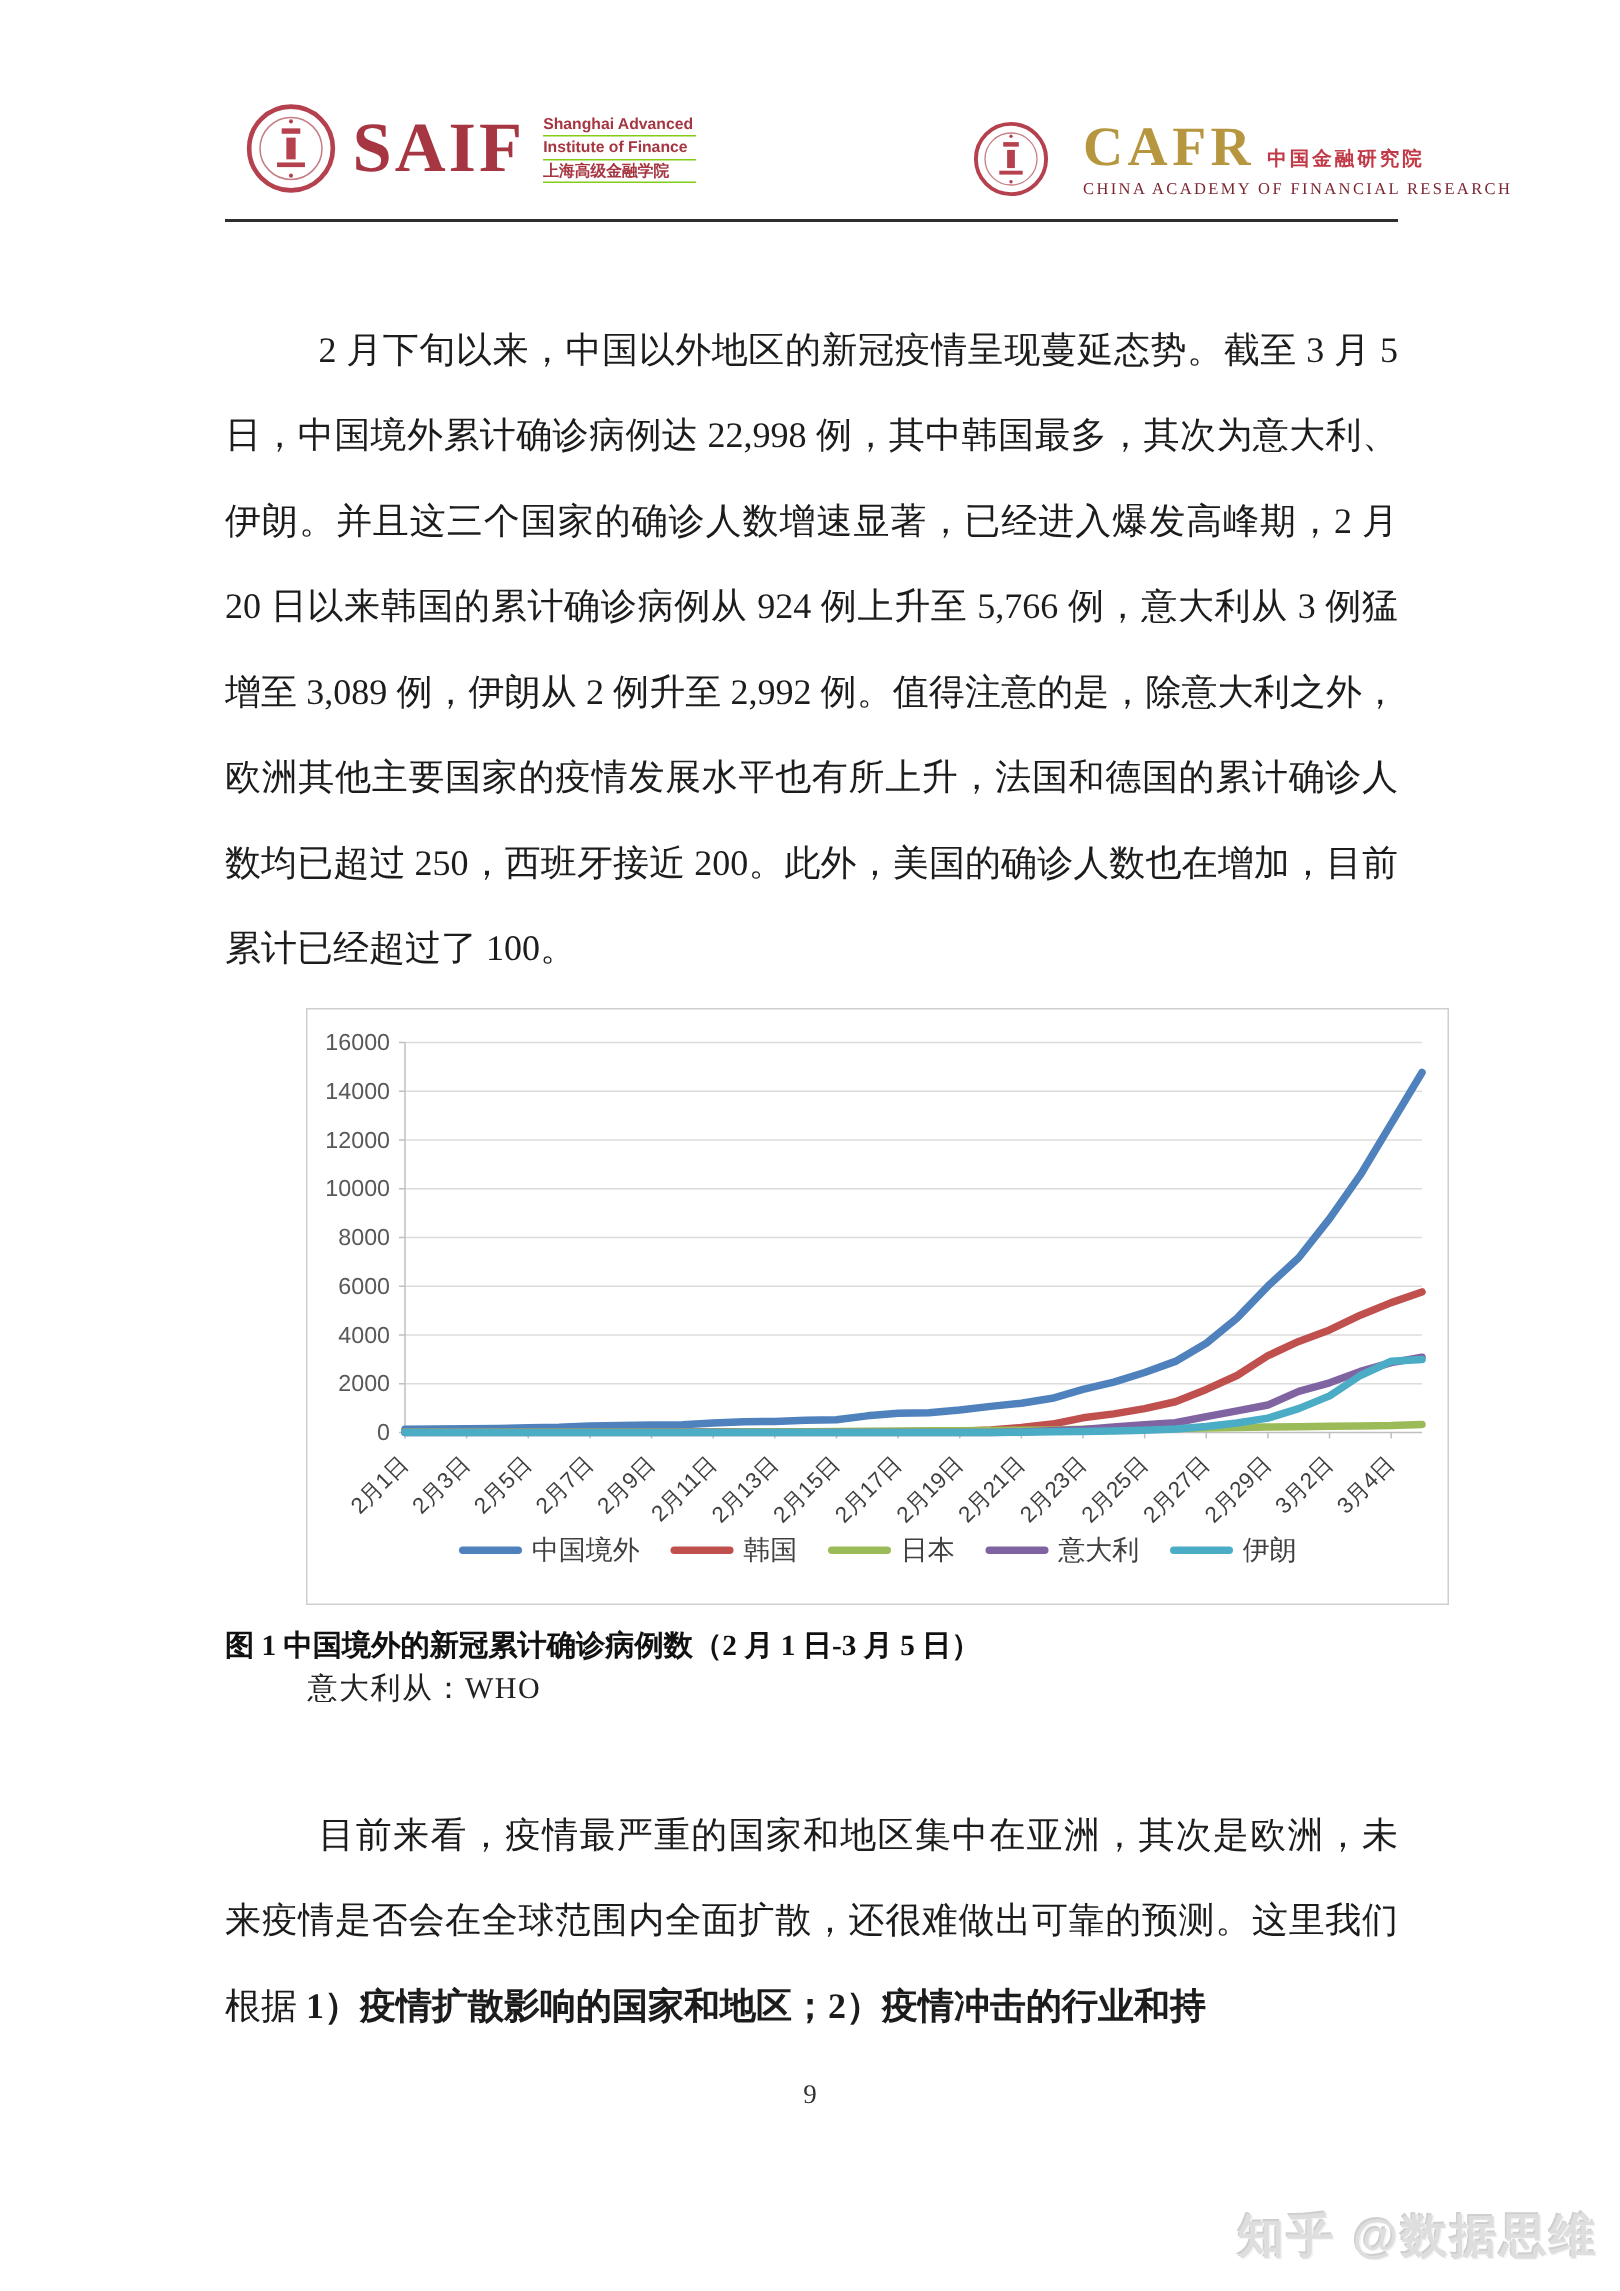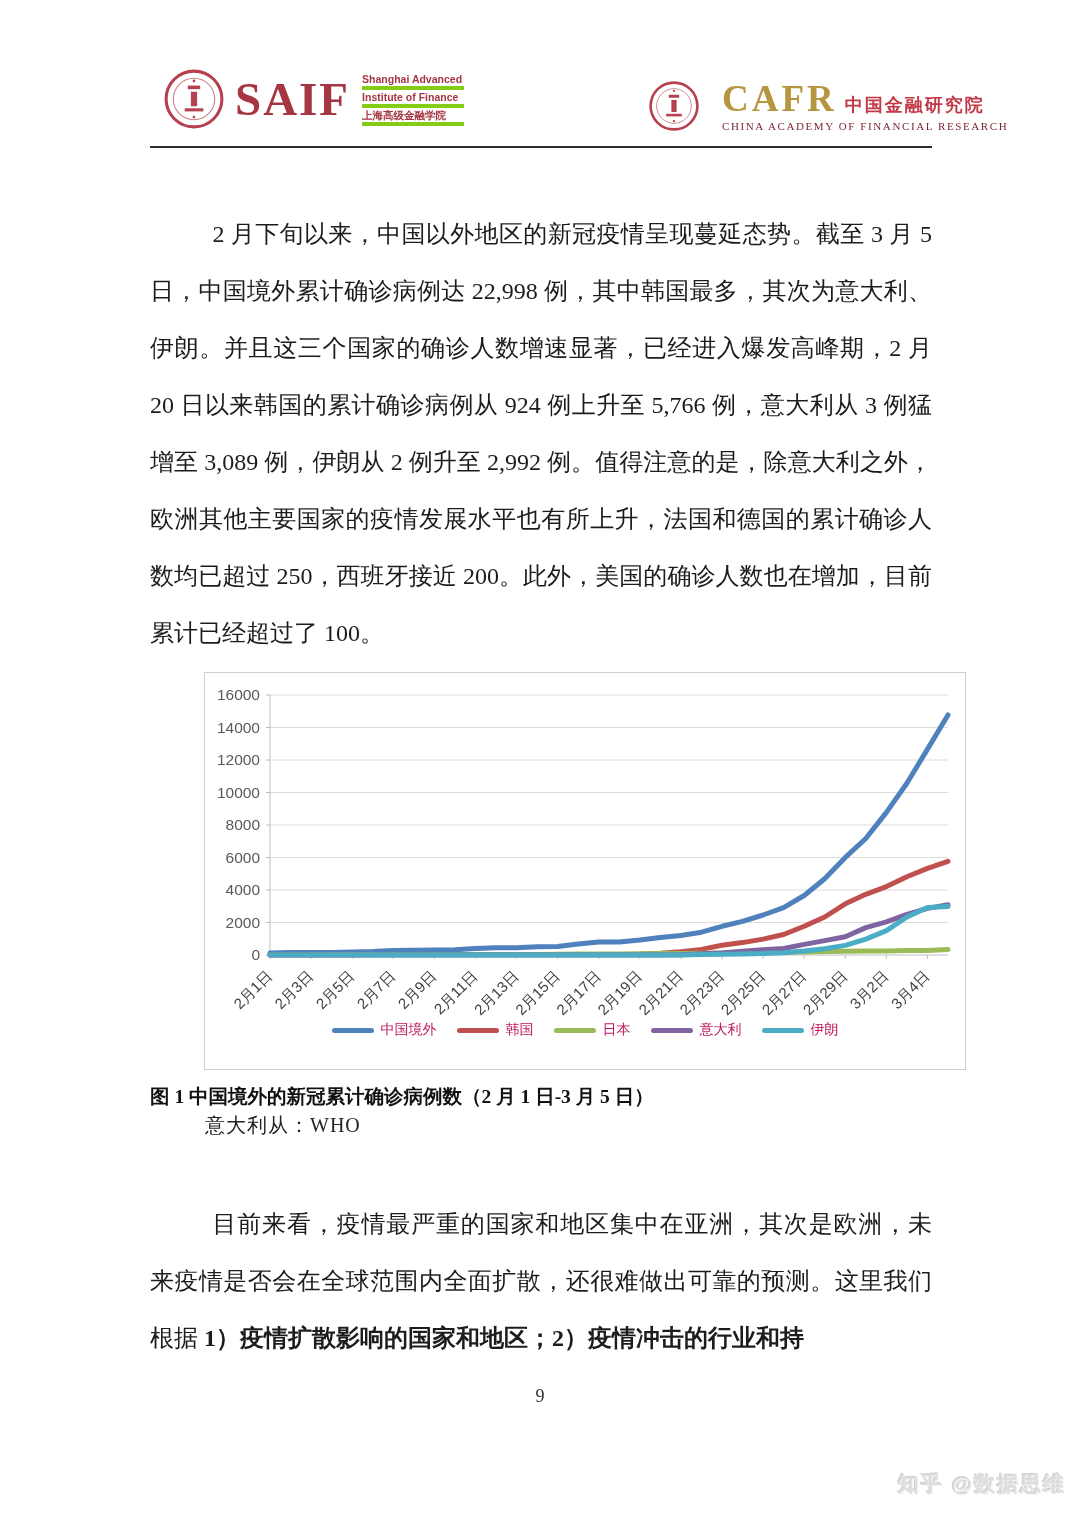--- a/index.html
+++ b/index.html
@@ -13,28 +13,28 @@
   
   .saif-logo { position:absolute; left:163px; top:68px; display:flex; align-items:center; gap:10px; }
   .seal svg { display:block; }
   .saif-word {
     font-size:47px; font-weight:bold; color:#a63642; letter-spacing:2px;
     font-family:"Liberation Serif",serif; line-height:1;
   }
   .saif-lines { display:flex; flex-direction:column; justify-content:center; margin-left:2px; }
   .saif-lines .ln {
     font-family:"Liberation Sans",sans-serif; font-size:10.5px; font-weight:bold;
-    color:#a63642; line-height:1.15; padding:1px 2px 1px 0; border-bottom:4px solid #84cc16;
+    color:#a63642; line-height:1.15; padding:1px 2px 1px 0; border-bottom:1px solid #84cc16;
     white-space:nowrap;
   }
   .cafr-logo { position:absolute; left:648px; top:80px; display:flex; align-items:center; gap:22px; }
   .cafr-text { display:flex; flex-direction:column; }
   .cafr-row { display:flex; align-items:baseline; gap:8px; }
   .cafr-word { font-size:37px; font-weight:bold; color:#b6973f; letter-spacing:3px; line-height:1; font-family:"Liberation Serif",serif; }
-  .cafr-cn { font-size:18px; font-weight:bold; color:#c23a47; letter-spacing:2px; }
+  .cafr-cn { font-size:13px; font-weight:bold; color:#c23a47; letter-spacing:2px; }
   .cafr-en { font-size:11px; font-weight:normal; color:#7d2733; letter-spacing:1.6px; margin-top:3px; white-space:nowrap; }
 
   .rule { position:absolute; left:150px; top:146px; width:782px; height:2px; background:#2e2e2e; }
 
   
   .section-title { position:absolute; left:162px; top:163px; font-size:26px; font-weight:bold; letter-spacing:1px; }
   .para {
     position:absolute; left:150px; width:782px; font-size:24px; line-height:57px;
     text-align:justify; text-justify:inter-ideograph; color:#1c1c1c;
   }
@@ -44,31 +44,31 @@
 
   
   .figure {
     position:absolute; left:204px; top:672px; width:762px; height:398px;
     border:1px solid #cfcfcf; background:#fff; padding-top:6px;
   }
   .figure svg { display:block; margin:0 auto; font-family:"Liberation Sans","DejaVu Sans",sans-serif; }
   .chart-legend { display:flex; justify-content:center; align-items:center; gap:20px; margin-top:2px; }
   .legend-item { display:flex; align-items:center; gap:7px; }
   .legend-swatch { display:inline-block; width:42px; height:5px; border-radius:3px; }
-  .legend-label { font-size:14px; color:#be185d; font-family:"Liberation Serif",serif; }
+  .legend-label { font-size:18px; color:#404040; font-family:"Liberation Serif",serif; }
 
   .fig-caption {
     position:absolute; left:150px; top:1083px; width:782px; text-align:left;
     font-size:19.5px; font-weight:bold; color:#111;
   }
   .fig-source { position:absolute; left:205px; top:1112px; font-size:20px; color:#222; letter-spacing:1px; }
 
   .page-number { position:absolute; left:0; top:1386px; width:1080px; text-align:center; font-size:18px; color:#333; }
   .watermark {
-    position:absolute; right:14px; top:1470px; font-size:21px; font-weight:bold;
+    position:absolute; right:14px; top:1470px; font-size:31px; font-weight:bold;
     color:#dedede; letter-spacing:2px; font-family:"Liberation Sans",sans-serif;
     text-shadow:1px 1px 0 #f5f5f5, -1px -1px 0 #cfcfcf;
   }
 </style>
 </head>
 <body>
 
 <div class="page">
 
   <div class="saif-logo">

